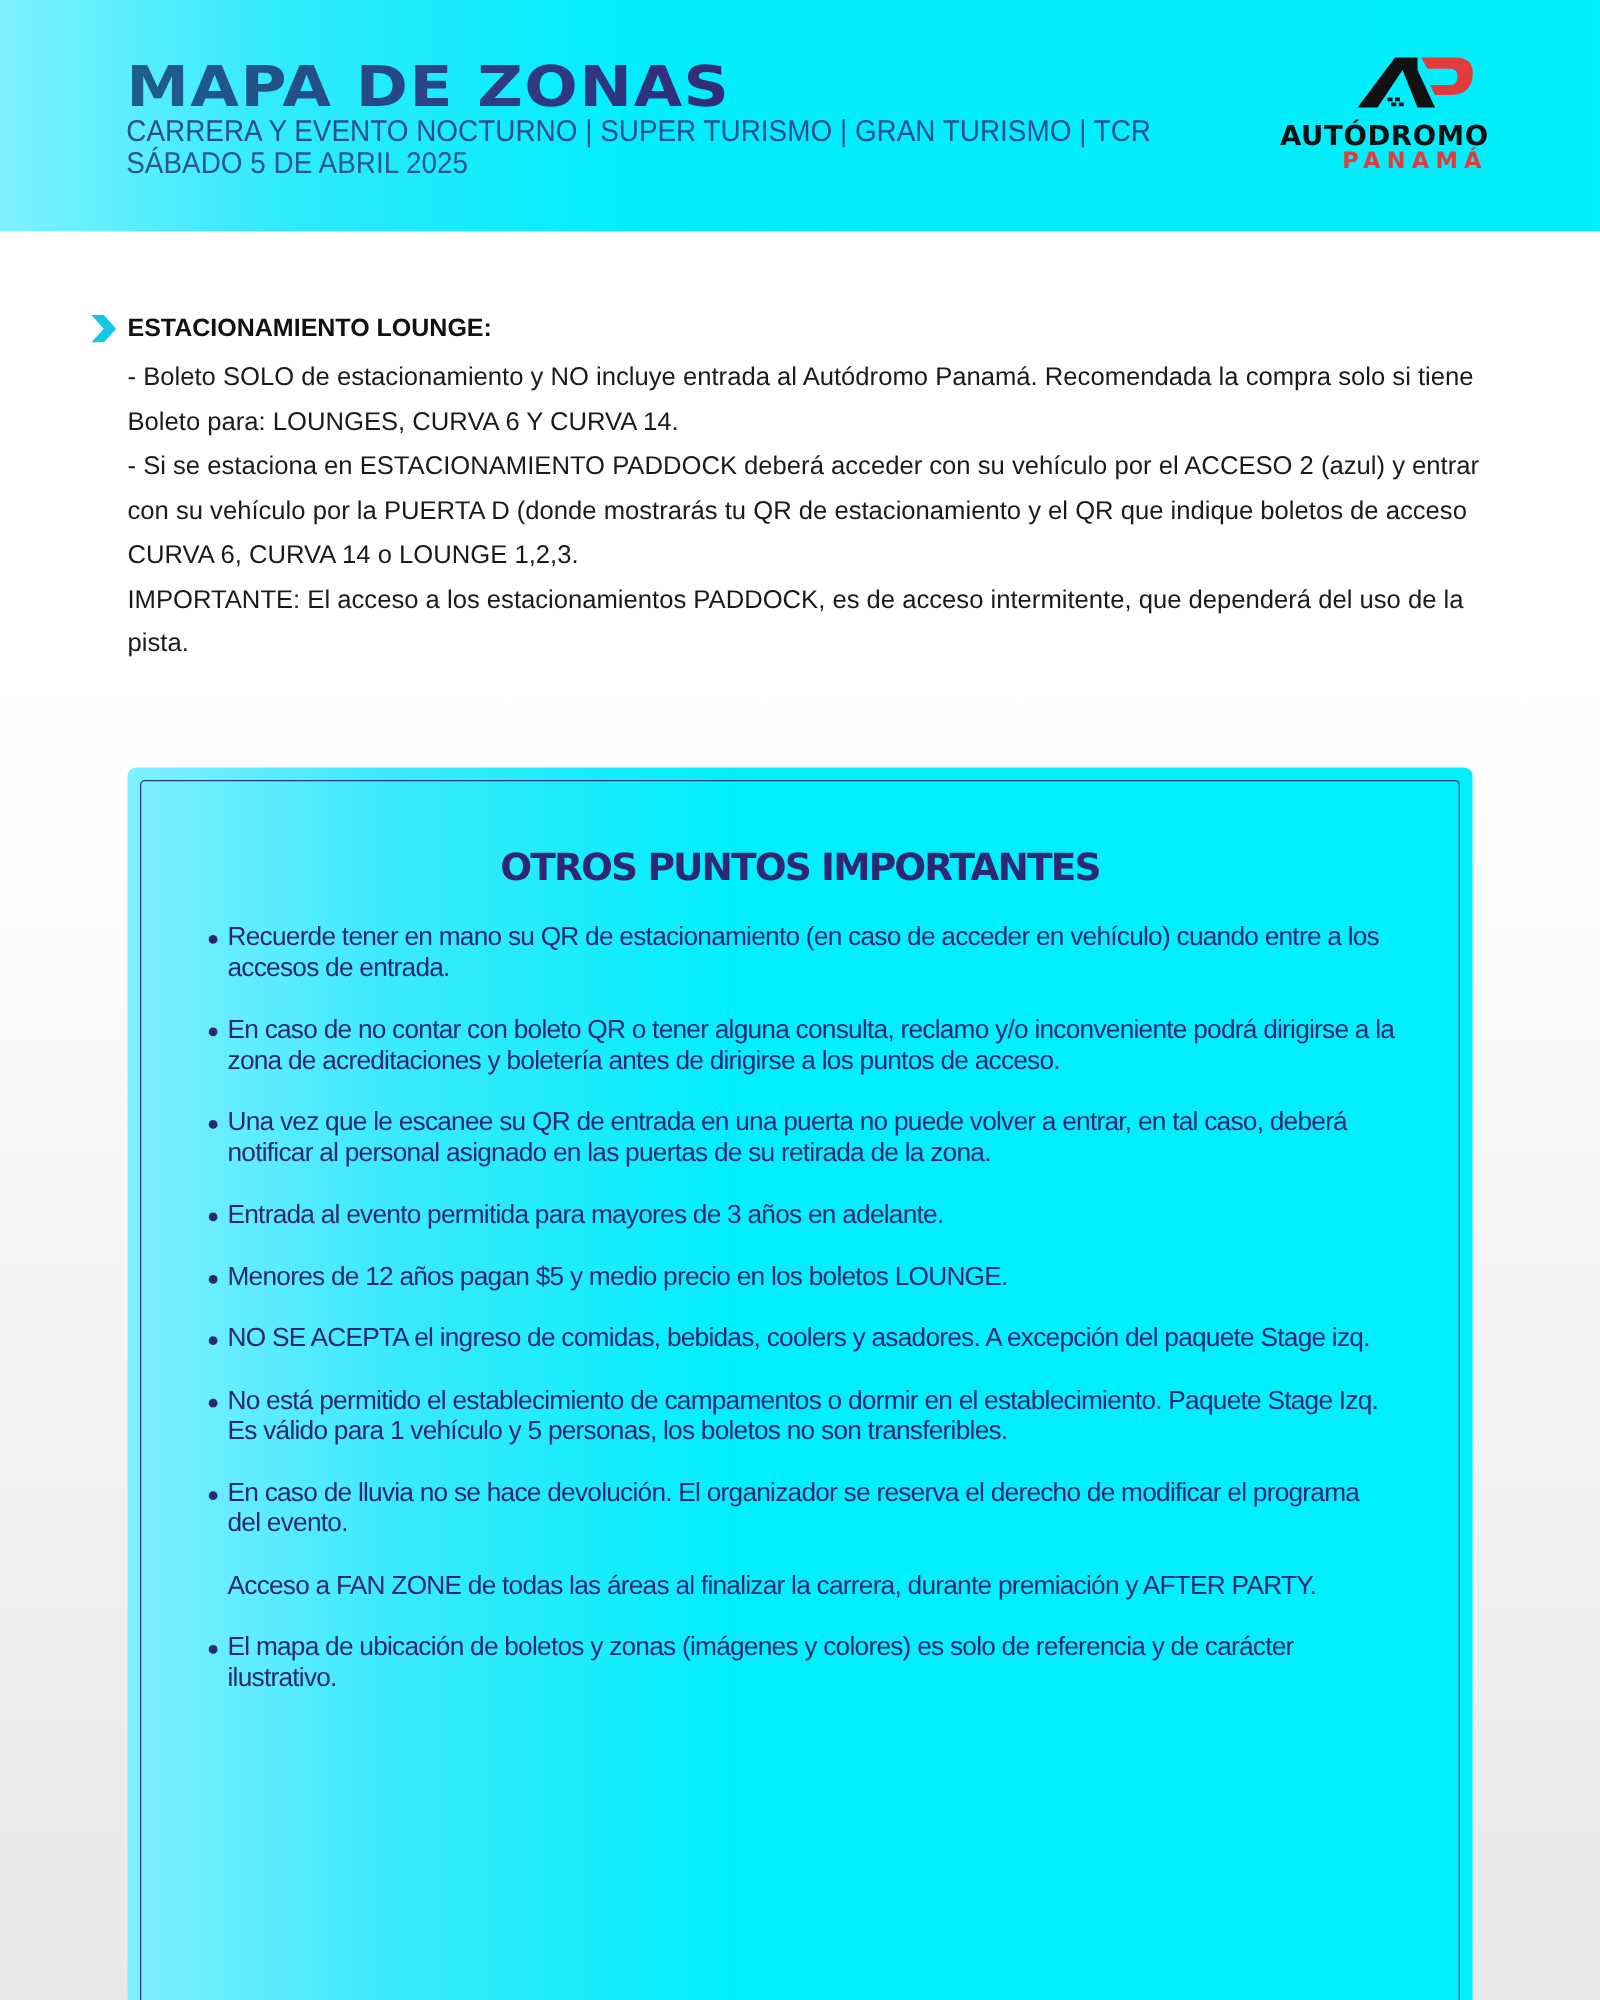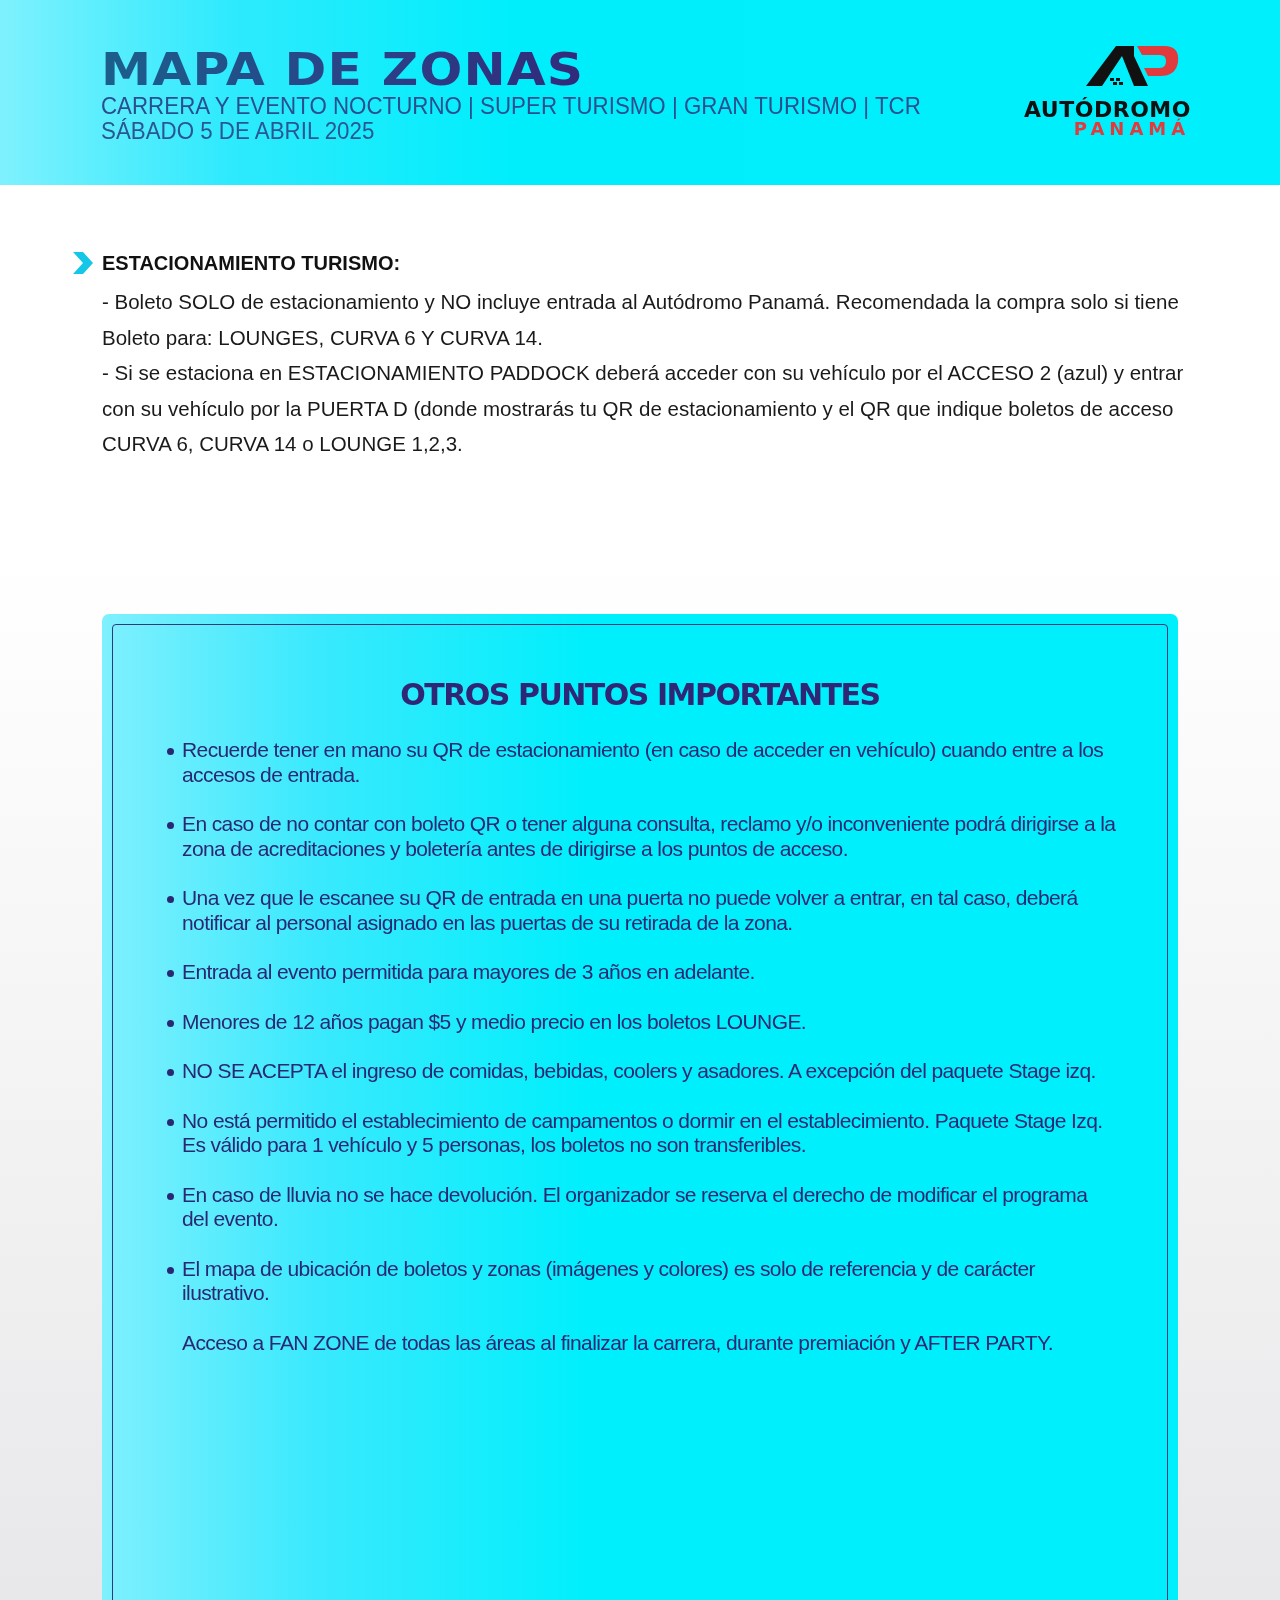--- a/index.html
+++ b/index.html
@@ -103,36 +103,37 @@
     </svg>
     <div class="logo-text-1">AUTÓDROMO</div>
     <div class="logo-text-2">PANAMÁ</div>
   </div>
 </div>
 
 <section class="paddock">
   <svg class="chevron" viewBox="0 0 20 22">
     <polygon points="0,0 10,0 20,11 10,22 0,22 10,11" fill="#14c7e6"></polygon>
   </svg>
-  <div class="paddock-heading">ESTACIONAMIENTO TURISMO:</div>
+  <div class="paddock-heading">ESTACIONAMIENTO LOUNGE:</div>
   <div class="paddock-body">
     <p>- Boleto SOLO de estacionamiento y NO incluye entrada al Autódromo Panamá. Recomendada la compra solo si tiene Boleto para: LOUNGES, CURVA 6 Y CURVA 14.</p>
     <p>- Si se estaciona en ESTACIONAMIENTO PADDOCK deberá acceder con su vehículo por el ACCESO 2 (azul) y entrar con su vehículo por la PUERTA D (donde mostrarás tu QR de estacionamiento y el QR que indique boletos de acceso CURVA 6, CURVA 14 o LOUNGE 1,2,3.</p>
+    <p>IMPORTANTE: El acceso a los estacionamientos PADDOCK, es de acceso intermitente, que dependerá del uso de la pista.</p>
   </div>
 </section>
 
 <section class="box">
   <div class="box-inner">
     <h2 class="box-title">OTROS PUNTOS IMPORTANTES</h2>
     <ul class="points">
       <li class="point"><span class="bullet"></span><span>Recuerde tener en mano su QR de estacionamiento (en caso de acceder en vehículo) cuando entre a los accesos de entrada.</span></li>
       <li class="point"><span class="bullet"></span><span>En caso de no contar con boleto QR o tener alguna consulta, reclamo y/o inconveniente podrá dirigirse a la zona de acreditaciones y boletería antes de dirigirse a los puntos de acceso.</span></li>
       <li class="point"><span class="bullet"></span><span>Una vez que le escanee su QR de entrada en una puerta no puede volver a entrar, en tal caso, deberá notificar al personal asignado en las puertas de su retirada de la zona.</span></li>
       <li class="point"><span class="bullet"></span><span>Entrada al evento permitida para mayores de 3 años en adelante.</span></li>
       <li class="point"><span class="bullet"></span><span>Menores de 12 años pagan $5 y medio precio en los boletos LOUNGE.</span></li>
       <li class="point"><span class="bullet"></span><span>NO SE ACEPTA el ingreso de comidas, bebidas, coolers y asadores. A excepción del paquete Stage izq.</span></li>
       <li class="point"><span class="bullet"></span><span>No está permitido el establecimiento de campamentos o dormir en el establecimiento. Paquete Stage Izq. Es válido para 1 vehículo y 5 personas, los boletos no son transferibles.</span></li>
       <li class="point"><span class="bullet"></span><span>En caso de lluvia no se hace devolución. El organizador se reserva el derecho de modificar el programa del evento.</span></li>
+      <li class="point no-bullet"><span>Acceso a FAN ZONE de todas las áreas al finalizar la carrera, durante premiación y AFTER PARTY.</span></li>
       <li class="point"><span class="bullet"></span><span>El mapa de ubicación de boletos y zonas (imágenes y colores) es solo de referencia y de carácter ilustrativo.</span></li>
-      <li class="point no-bullet"><span>Acceso a FAN ZONE de todas las áreas al finalizar la carrera, durante premiación y AFTER PARTY.</span></li>
     </ul>
   </div>
 </section>
 
 </body></html>

